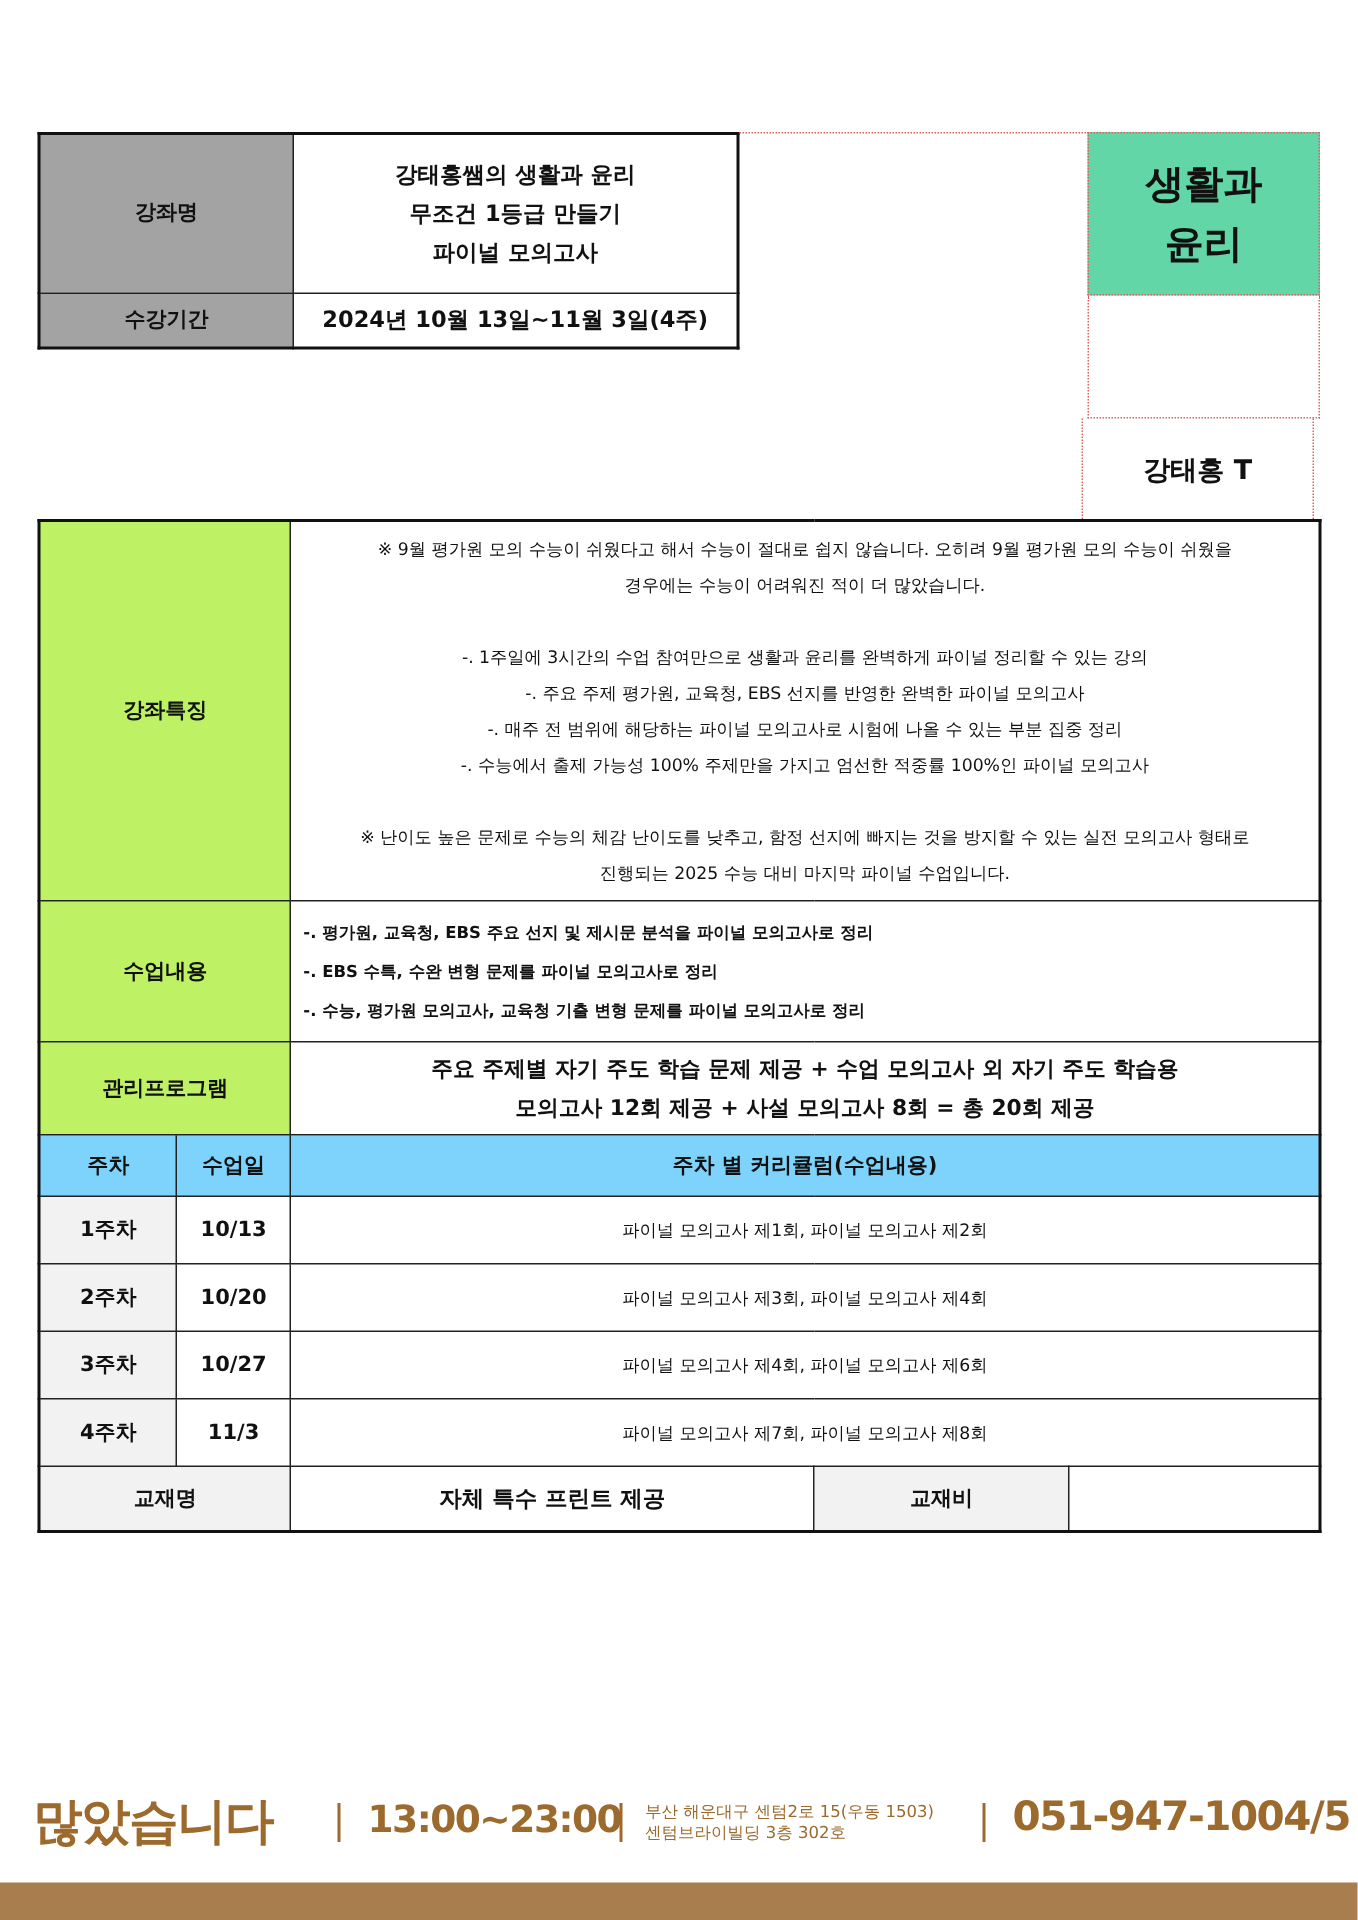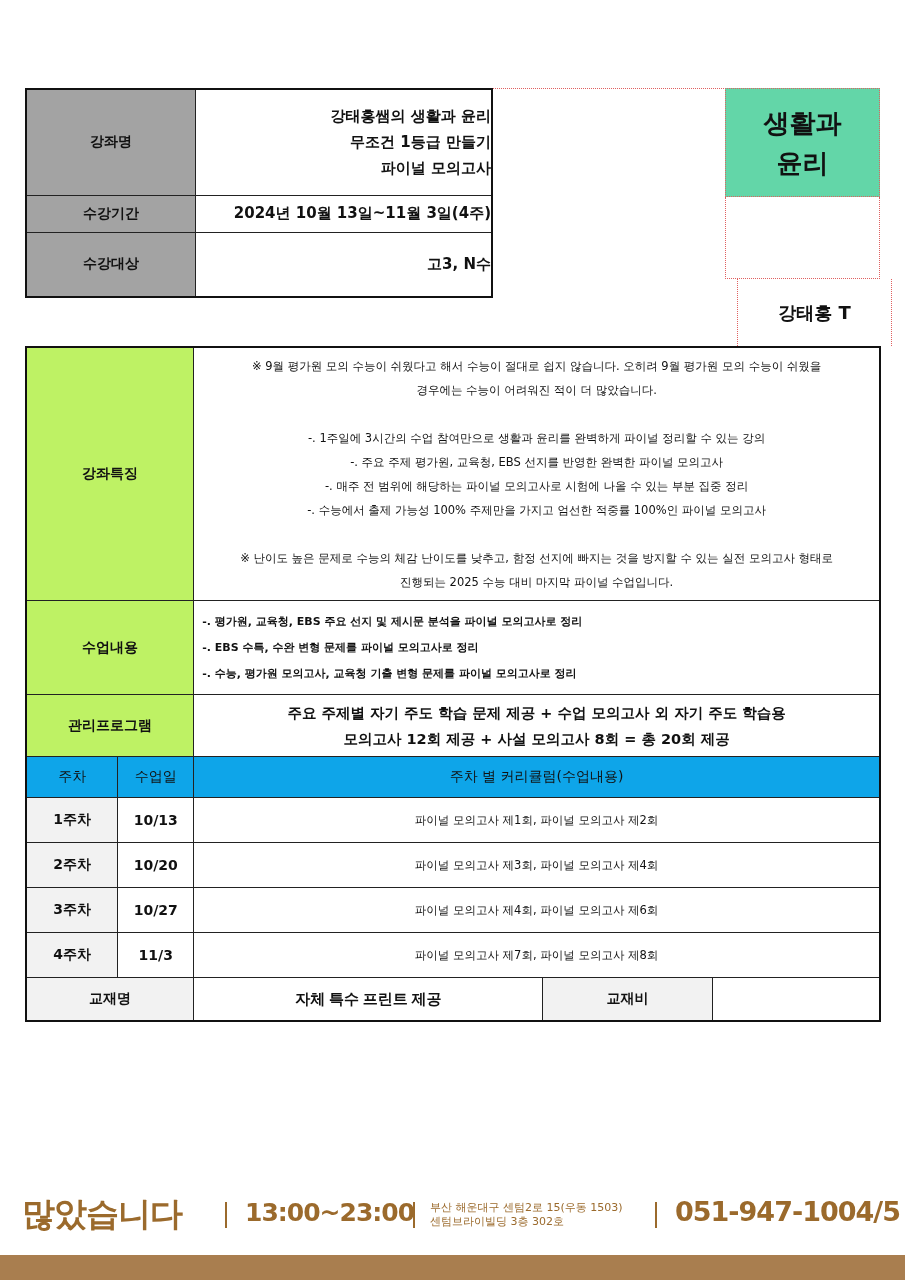--- a/index.html
+++ b/index.html
@@ -5,49 +5,49 @@
   html, body { margin:0; padding:0; }
   body { width:905px; height:1280px; background:#ffffff; position:relative; overflow:hidden;
          font-family:"DejaVu Sans", "Liberation Sans", sans-serif; color:#111; }
   .page { position:absolute; left:0; top:0; width:905px; height:1280px; }
 
   
   .info { position:absolute; left:25px; top:88px; width:468px; border-collapse:collapse;
           border:2px solid #111; }
   .info td { border:1px solid #222; text-align:center; vertical-align:middle; padding:0; }
   .info td.lab { background:#a3a3a3; width:168px; font-size:14px; font-weight:600; }
-  .info td.val { font-size:15px; font-weight:600;text-align:right; }
+  .info td.val { font-size:15px; font-weight:600; }
   .title-lines div { line-height:26px; }
 
   
   .side { position:absolute; left:493px; top:88px; width:387px; height:258px; }
   .side .topdots { position:absolute; left:0; top:0; width:387px; border-top:1px dotted #e06060; }
   .side .green { position:absolute; left:232px; top:0; width:155px; height:109px; background:#63d6a8;
                  border:1px dotted #e06060; box-sizing:border-box; display:flex; flex-direction:column;
                  align-items:center; justify-content:center; font-size:26px; font-weight:700; line-height:40px; }
   .side .mid { position:absolute; left:232px; top:109px; width:155px; height:82px;
                border-left:1px dotted #e06060; border-right:1px dotted #e06060; border-bottom:1px dotted #e06060; box-sizing:border-box; }
-  .side .teacher { position:absolute; left:244px; top:191px; width:155px; height:67px;
+  .side .teacher { position:absolute; left:228px; top:191px; width:155px; height:67px;
                    border-left:1px dotted #e06060; border-right:1px dotted #e06060; box-sizing:border-box;
                    display:flex; align-items:center; justify-content:center; font-size:18px; font-weight:700; }
 
   
   .main { position:absolute; left:25px; top:346px; width:856px; border-collapse:collapse; border:2px solid #111; }
   .main td { border:1px solid #222; text-align:center; vertical-align:middle; padding:0; }
   .main td.lab { background:#bef264; font-size:14px; font-weight:600; }
   .features { text-align:center; padding:6px 8px !important; font-size:11.5px; line-height:24px; }
   .features .gap { height:24px; }
   .content-lines { text-align:left !important; padding:4px 8px !important; font-size:11px; font-weight:600; line-height:26px; }
   .prog { font-size:14.5px; font-weight:600; line-height:26px;margin-top:43px; }
-  .head-row td { background:#0ea5e9; font-size:14px; font-weight:400; height:40px; }
+  .head-row td { background:#7dd3fc; font-size:14px; font-weight:700; height:40px; }
   .week-row td { height:44px; }
   .week-row td.wk { background:#f2f2f2; font-size:14px; font-weight:600; }
   .week-row td.dt { font-size:14px; font-weight:600; }
   .week-row td.cur { font-size:11.5px; }
-  .book-row td { height:42px; font-size:15px; font-weight:600;font-family:Liberation Serif, serif; }
+  .book-row td { height:42px; font-size:15px; font-weight:600; }
   .book-row td.lab { background:#f2f2f2; }
 
   
   .footer { position:absolute; left:0; top:1190px; width:905px; height:50px; color:#9b6a2c; }
   .footer .brand { position:absolute; left:22px; top:2px; font-size:33px; font-weight:700; letter-spacing:-1px; }
   .footer .sep { position:absolute; top:12px; width:2px; height:26px; background:#9b6a2c; }
   .footer .hours { position:absolute; left:245px; top:8px; font-size:25px; font-weight:700; letter-spacing:-1px; }
   .footer .addr { position:absolute; left:430px; top:11px; font-size:11px; line-height:14px; color:#9b6a2c; }
   .footer .phone { position:absolute; left:675px; top:6px; font-size:27px; font-weight:700; letter-spacing:-1px; }
   .bottom-bar { position:absolute; left:0; top:1255px; width:905px; height:25px; background:#a97e4f; }
@@ -63,24 +63,20 @@
       <td class="lab">강좌명</td>
       <td class="val title-lines">
         <div>강태홍쌤의 생활과 윤리</div>
         <div>무조건 1등급 만들기</div>
         <div>파이널 모의고사</div>
       </td>
     </tr>
     <tr style="height:37px">
       <td class="lab">수강기간</td>
       <td class="val">2024년 10월 13일~11월 3일(4주)</td>
-    </tr>
-    <tr style="height:65px">
-      <td class="lab">수강대상</td>
-      <td class="val">고3, N수</td>
     </tr>
   </tbody>
     </table>
 
   <div class="side">
     <div class="topdots"></div>
     <div class="green">
       <span>생활과</span>
       <span>윤리</span>
     </div>

